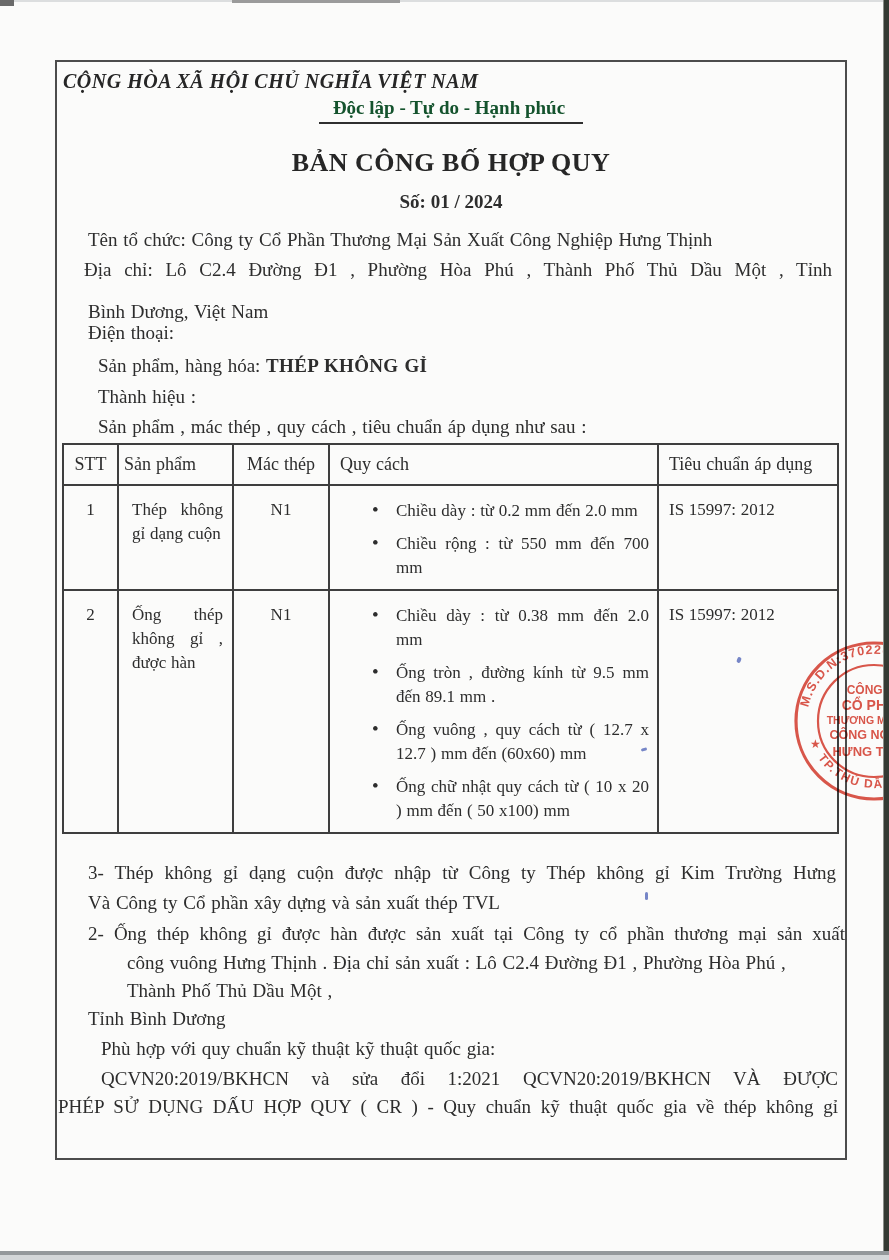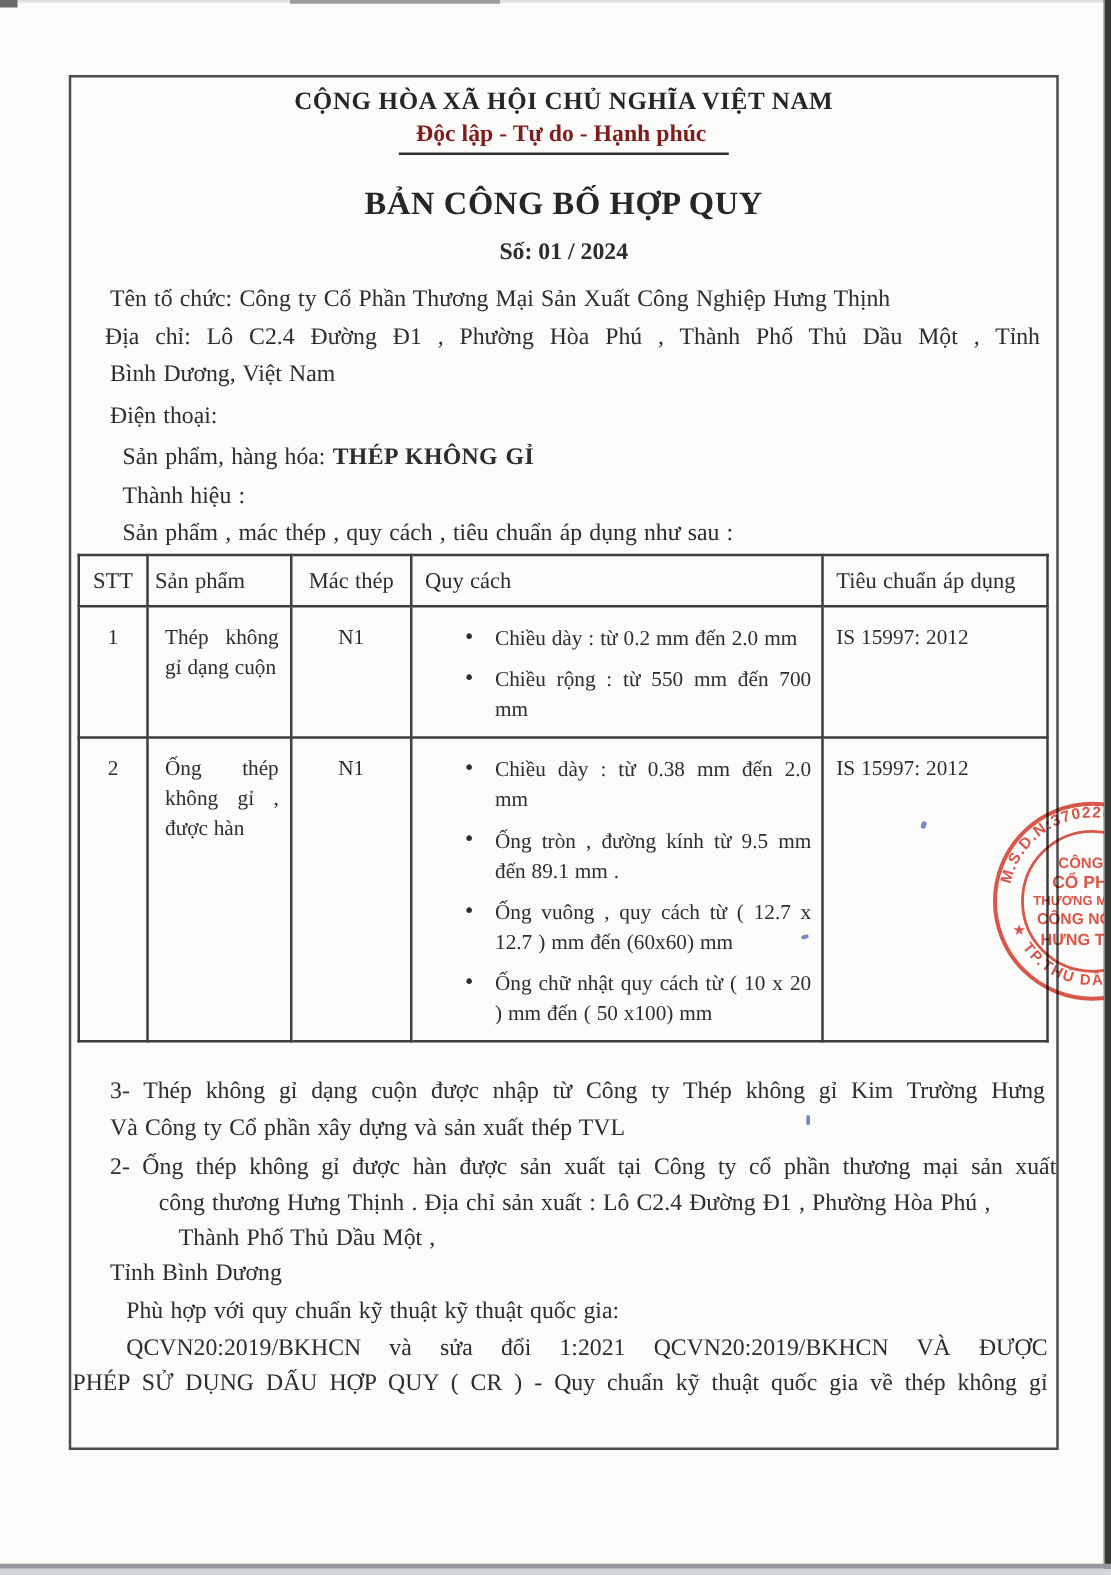--- a/index.html
+++ b/index.html
@@ -13,23 +13,23 @@
   
   .edge-right{left:883px;top:0;width:6px;height:1260px;background:#343a33;border-left:1px solid #8a8e89;z-index:20;}
   .edge-bottom-dark{left:0;top:1251px;width:889px;height:4px;background:#94989b;z-index:20;}
   .edge-bottom-light{left:0;top:1255px;width:889px;height:5px;background:#d3d6d8;z-index:20;}
   .edge-top{left:0;top:0;width:889px;height:2px;background:#dcdedf;z-index:20;}
   .mark-tl{left:0;top:0;width:14px;height:6px;background:#6a6a6a;z-index:21;}
   .mark-top{left:232px;top:0;width:168px;height:3px;background:#9b9b9b;z-index:21;}
   
   .frame{left:55px;top:60px;width:792px;height:1100px;border:2px solid #4c4c4c;box-sizing:border-box;background:transparent;}
   
-  .motto1{left:63px;top:70px;width:776px;text-align:center;font-size:20px;font-weight:bold;letter-spacing:.5px;color:#262626;}
+  .motto1{left:63px;top:70px;width:776px;font-size:20px;font-weight:bold;letter-spacing:.5px;color:#262626;font-style:italic;}
   .motto2-wrap{left:63px;top:97px;width:776px;text-align:center;}
-  .motto2{display:inline-block;font-size:19px;font-weight:bold;padding:0 18px 3px 14px;border-bottom:2px solid #2f2f2f;color:#7f1d1d;}
+  .motto2{display:inline-block;font-size:19px;font-weight:bold;padding:0 18px 3px 14px;border-bottom:2px solid #2f2f2f;color:#14532d;}
   .doc-title{left:55px;top:148px;width:792px;text-align:center;font-size:26px;font-weight:bold;letter-spacing:.5px;color:#262626;}
   .doc-number{left:55px;top:191px;width:792px;text-align:center;font-size:19px;font-weight:bold;}
   
   .bline{font-size:19px;line-height:30px;word-spacing:1px;white-space:pre-wrap;}
   .jl{text-align:justify;text-align-last:justify;white-space:normal;}
   .b{font-weight:bold;letter-spacing:.3px;}
   
   .tblwrap{left:62px;top:443px;}
   table{border-collapse:collapse;table-layout:fixed;width:775px;}
   col.c1{width:55px;}col.c2{width:115px;}col.c3{width:96px;}col.c4{width:329px;}col.c5{width:180px;}
@@ -61,21 +61,21 @@
 <div class="abs motto1">CỘNG HÒA XÃ HỘI CHỦ NGHĨA VIỆT NAM</div>
 <div class="abs motto2-wrap">
   <span class="motto2">Độc lập - Tự do - Hạnh phúc</span>
 </div>
 
 <div class="abs doc-title">BẢN CÔNG BỐ HỢP QUY</div>
 <div class="abs doc-number">Số: 01 / 2024</div>
 
 <div class="abs bline" style="left:88px;top:225px;">Tên tổ chức: Công ty Cổ Phần Thương Mại Sản Xuất Công Nghiệp Hưng Thịnh</div>
 <div class="abs bline jl" style="left:84px;top:255px;width:748px;">Địa chỉ: Lô C2.4 Đường Đ1 , Phường Hòa Phú , Thành Phố Thủ Dầu Một , Tỉnh</div>
-<div class="abs bline" style="left:88px;top:285px;">Bình Dương, Việt Nam</div>
+<div class="abs bline" style="left:88px;top:297px;">Bình Dương, Việt Nam</div>
 <div class="abs bline" style="left:88px;top:318px;">Điện thoại:</div>
 <div class="abs bline" style="left:98px;top:351px;"><span>Sản phẩm, hàng hóa: </span><span class="b">THÉP KHÔNG GỈ</span></div>
 <div class="abs bline" style="left:98px;top:382px;">Thành hiệu :</div>
 <div class="abs bline" style="left:98px;top:412px;">Sản phẩm , mác thép , quy cách , tiêu chuẩn áp dụng như sau :</div>
 
 <div class="abs tblwrap">
   <table>
     <colgroup>
         <col class="c1">
         <col class="c2">
@@ -139,22 +139,22 @@
         </td>
         <td class="tc">IS 15997: 2012</td>
       </tr>
     </tbody>
   </table>
 </div>
 
 <div class="abs note jl" style="left:88px;top:858px;width:748px;">3- Thép không gỉ dạng cuộn được nhập từ Công ty Thép không gỉ Kim Trường Hưng</div>
 <div class="abs note" style="left:88px;top:888px;">Và Công ty Cổ phần xây dựng và sản xuất thép TVL</div>
 <div class="abs note jl" style="left:88px;top:919px;width:757px;">2- Ống thép không gỉ được hàn được sản xuất tại Công ty cổ phần thương mại sản xuất</div>
-<div class="abs note" style="left:127px;top:948px;">công thương Hưng Thịnh . Địa chỉ sản xuất : Lô C2.4 Đường Đ1 , Phường Hòa Phú ,</div>
-<div class="abs note" style="left:127px;top:976px;margin-left:16px;">Thành Phố Thủ Dầu Một ,</div>
+<div class="abs note" style="left:127px;top:948px;">công vuông Hưng Thịnh . Địa chỉ sản xuất : Lô C2.4 Đường Đ1 , Phường Hòa Phú ,</div>
+<div class="abs note" style="left:127px;top:976px;">Thành Phố Thủ Dầu Một ,</div>
 <div class="abs note" style="left:88px;top:1004px;">Tỉnh Bình Dương</div>
 <div class="abs note" style="left:101px;top:1034px;">Phù hợp với quy chuẩn kỹ thuật kỹ thuật quốc gia:</div>
 <div class="abs note jl" style="left:101px;top:1064px;width:737px;">QCVN20:2019/BKHCN và sửa đổi 1:2021 QCVN20:2019/BKHCN VÀ ĐƯỢC</div>
 <div class="abs note jl" style="left:58px;top:1092px;width:780px;">PHÉP SỬ DỤNG DẤU HỢP QUY ( CR ) - Quy chuẩn kỹ thuật quốc gia về thép không gỉ</div>
 
 <svg class="abs stamp" viewBox="0 0 190 190" width="190" height="190">
   <g stroke="#d9483b" fill="none">
     <circle cx="95" cy="95" r="78" stroke-width="3.2"></circle>
     <circle cx="95" cy="95" r="56" stroke-width="2.2"></circle>
   </g>

